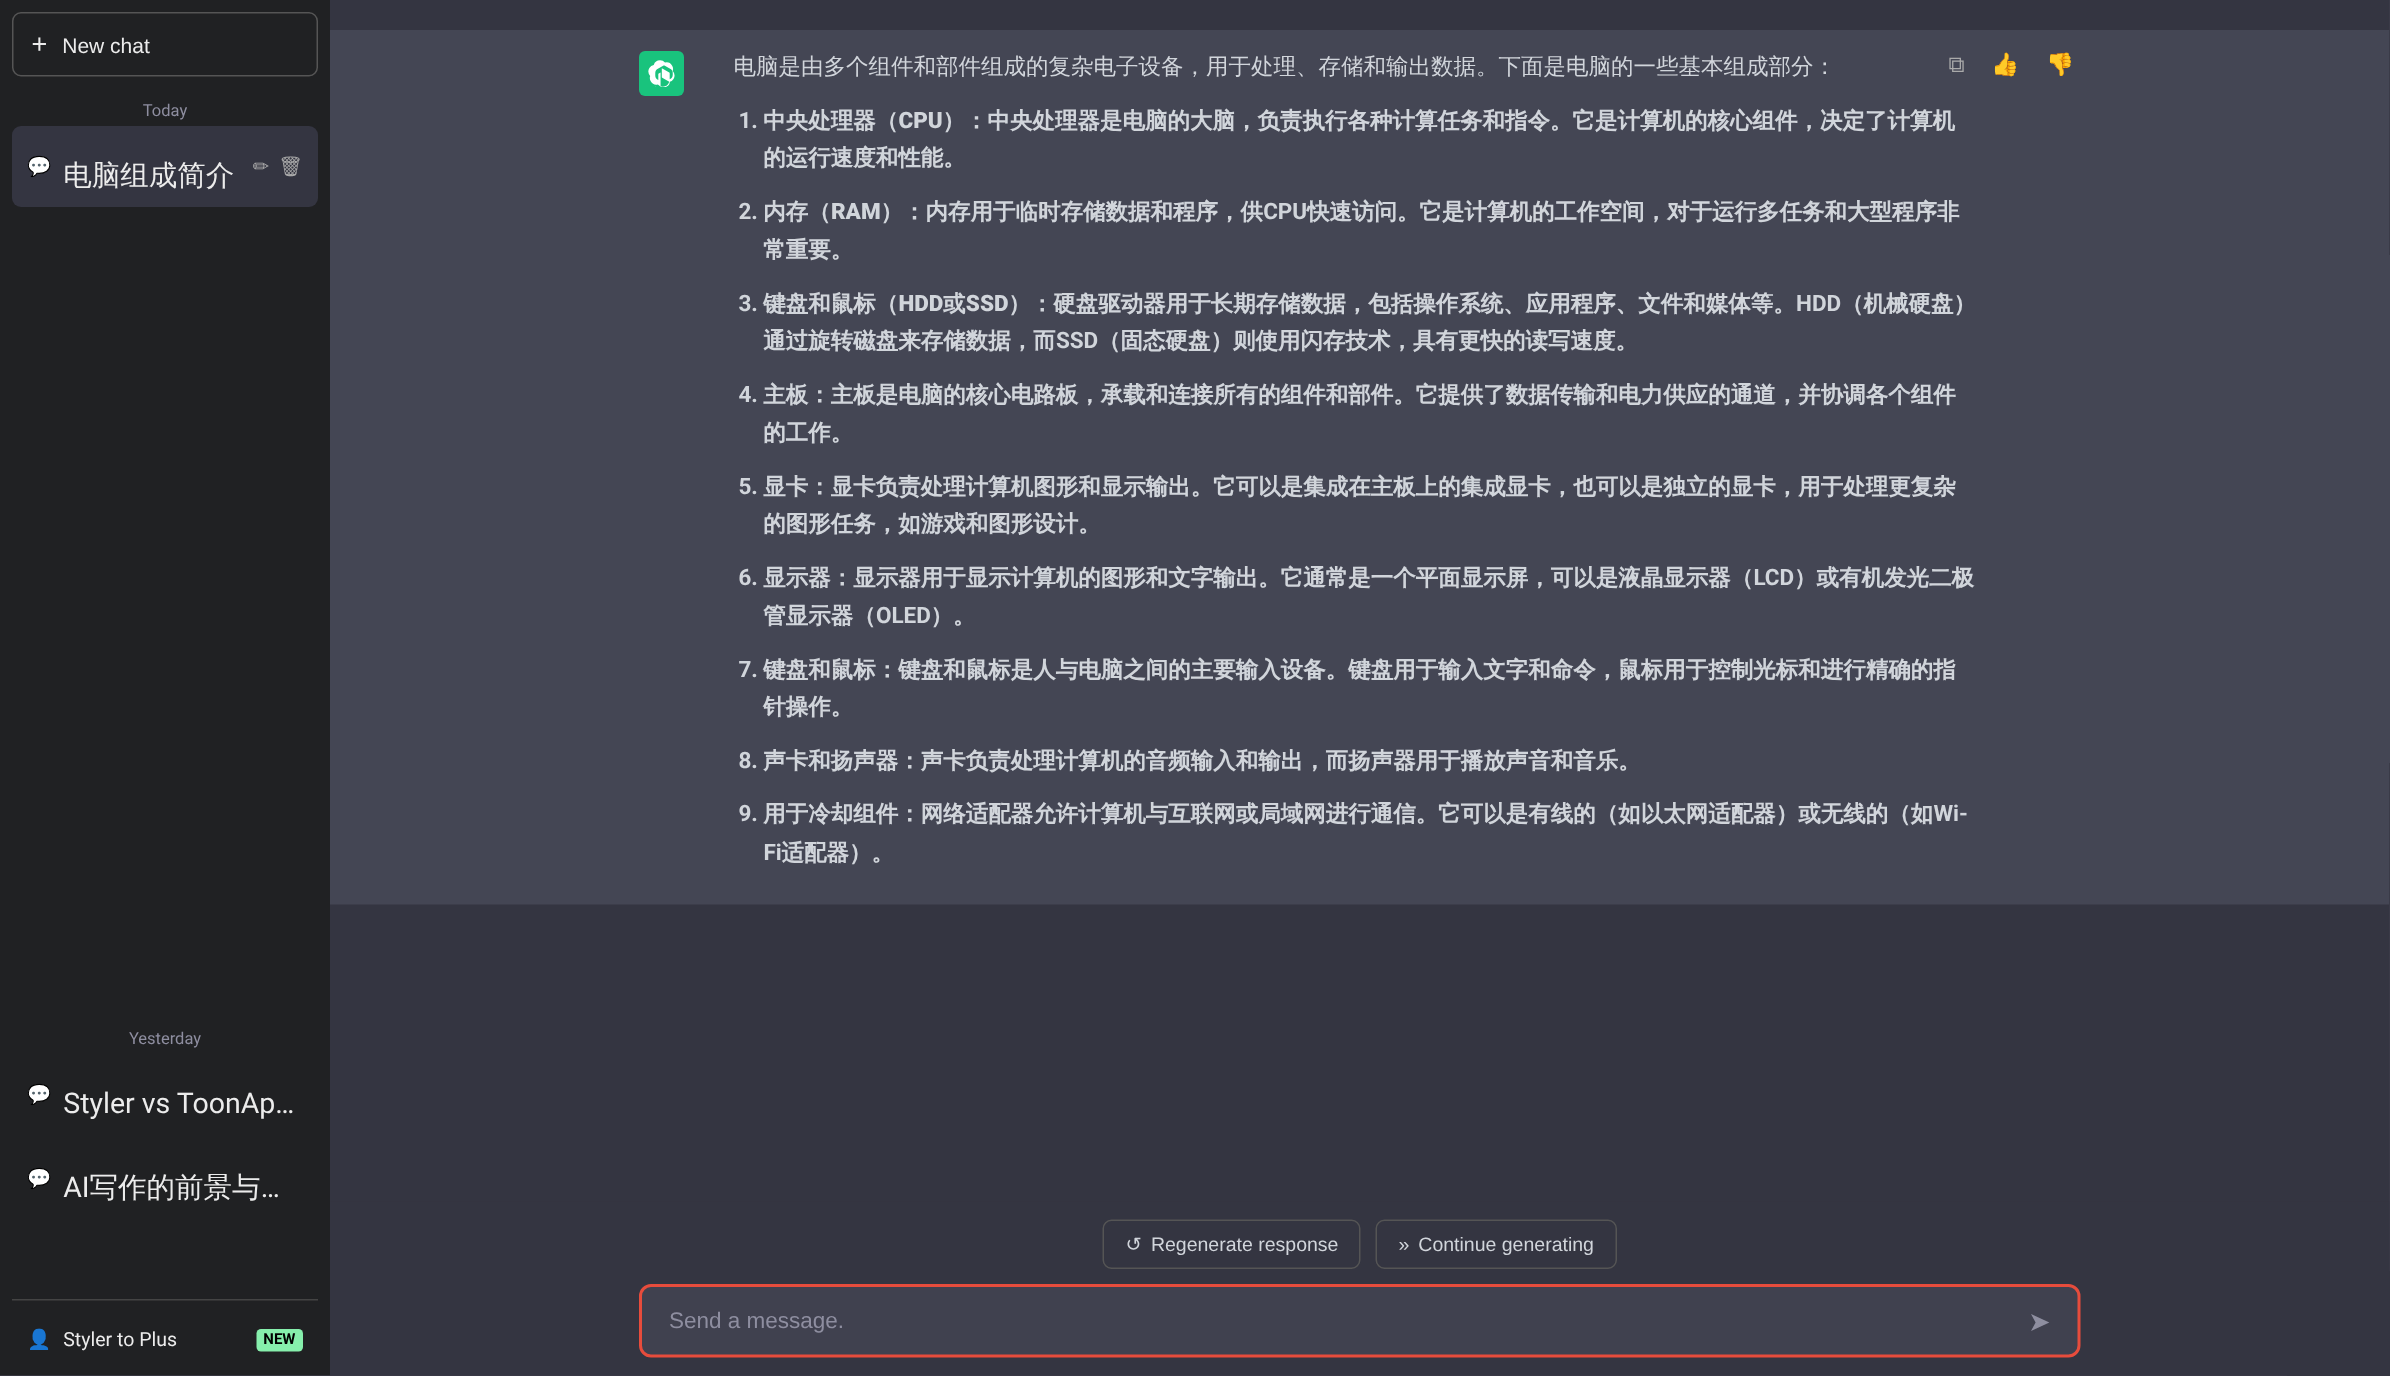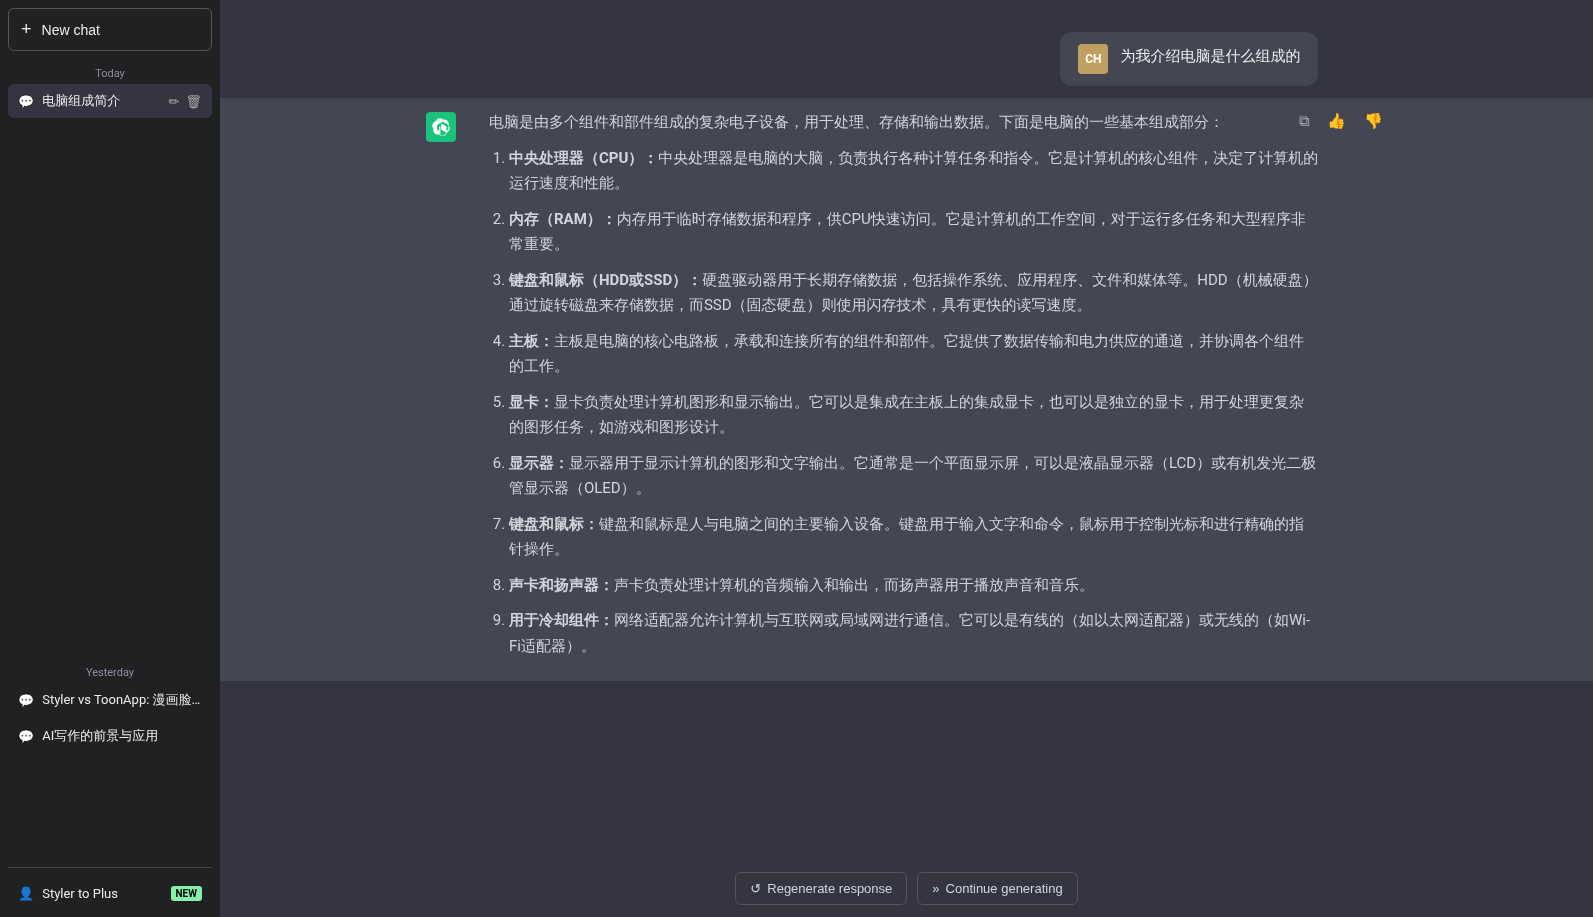--- a/index.html
+++ b/index.html
@@ -63,21 +63,22 @@
       display: flex;
       align-items: center;
       gap: 8px;
       flex: 1;
       overflow: hidden;
     }
     .chat-item-text {
       white-space: nowrap;
       overflow: hidden;
       text-overflow: ellipsis;
-      font-size: 13px;
+      font-size: 19px;
+      margin-top: 12px;
     }
     .chat-item-icons {
       display: flex;
       gap: 6px;
       color: #aaa;
       font-size: 13px;
     }
     .chat-item-icon { cursor: pointer; }
 
     .chat-item-inactive {
@@ -191,20 +192,21 @@
     .assistant-text {
       font-size: 15px;
       color: #d1d5db;
       line-height: 1.7;
       flex: 1;
     }
     .assistant-text p { margin-bottom: 10px; }
     .assistant-text ol {
       padding-left: 20px;
       margin-bottom: 10px;
+      font-weight: bold;
     }
     .assistant-text ol li {
       margin-bottom: 10px;
       line-height: 1.7;
     }
     .assistant-actions {
       display: flex;
       gap: 10px;
       position: absolute;
       right: 15%;
@@ -321,28 +323,20 @@
         <span>Styler to Plus</span>
       </div>
       <span class="new-badge">NEW</span>
     </div>
   </div>
 </div>
 
 <div class="main">
   <div class="chat-area">
 
-    <div class="user-message-row">
-      <div class="user-bubble">
-        <div class="user-avatar">
-          <span>CH</span>
-        </div>
-        <span class="user-text">为我介绍电脑是什么组成的</span>
-      </div>
-    </div>
 
     <div class="assistant-message-row">
       <div class="assistant-content">
 
         <div class="gpt-avatar">
           <svg viewBox="0 0 41 41" fill="none" xmlns="http://www.w3.org/2000/svg">
             <path d="M37.532 16.87a9.963 9.963 0 00-.856-8.184 10.078 10.078 0 00-10.855-4.835 9.964 9.964 0 00-7.504-3.354 10.079 10.079 0 00-9.592 6.977 9.967 9.967 0 00-6.664 4.834 10.08 10.08 0 001.24 11.817 9.965 9.965 0 00.856 8.185 10.079 10.079 0 0010.855 4.835 9.965 9.965 0 007.504 3.353 10.078 10.078 0 009.593-6.974 9.967 9.967 0 006.663-4.834 10.079 10.079 0 00-1.24-11.82zm-22.498 31.485a7.474 7.474 0 01-4.799-1.735c.061-.033.168-.091.237-.134l7.964-4.6a1.294 1.294 0 00.655-1.134V19.054l-3.366 1.944a.12.12 0 00-.066.092v9.299a7.505 7.505 0 01-4.625-6.92V19.77a7.506 7.506 0 014.6-6.845l.057-.032 7.959-4.596a1.294 1.294 0 001.312 0l7.959 4.596.057.032a7.506 7.506 0 014.6 6.845v2.699a7.505 7.505 0 01-4.625 6.92v-9.299a1.294 1.294 0 00-.655-1.134l-7.964-4.6-3.366-1.944v13.348a1.294 1.294 0 00.655 1.134l7.964 4.6a.12.12 0 00.066.092v.001l3.366 1.944a7.504 7.504 0 01-4.6 6.845l-.057.032-7.959 4.596a1.293 1.293 0 01-1.312 0l-7.959-4.596z" fill="#fff"></path>
           </svg>
         </div>
 
@@ -376,14 +370,20 @@
       <button class="action-btn">
         <span>↺</span>
         <span>Regenerate response</span>
       </button>
       <button class="action-btn">
         <span>»</span>
         <span>Continue generating</span>
       </button>
     </div>
 
+    <div class="input-row">
+      <input class="message-input" type="text" placeholder="Send a message." style="">
+      <button class="send-btn">
+        <span>➤</span>
+      </button>
+    </div>
   </div>
 </div>
 
 </body></html>

